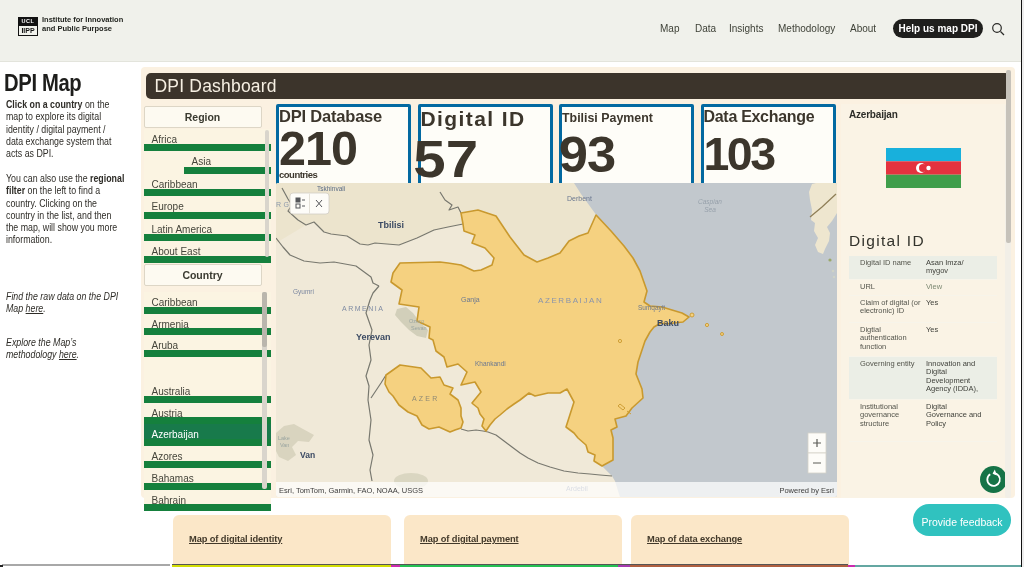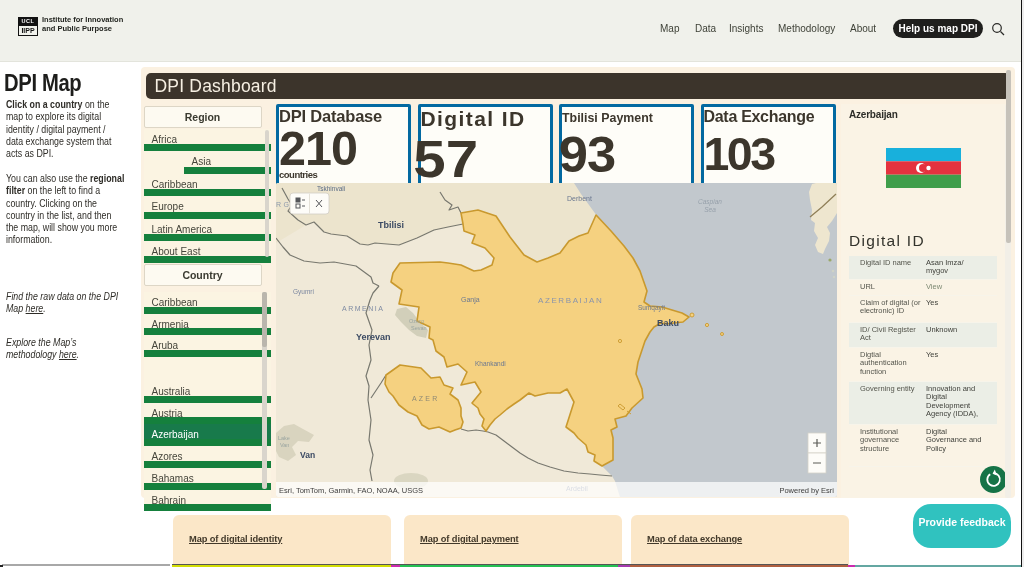--- a/index.html
+++ b/index.html
@@ -35,22 +35,22 @@
   .card .n{position:absolute;left:0;width:100%;font-weight:bold;line-height:1;}
   
   #rp{position:absolute;left:700px;top:37px;width:164px;height:394px;background:#faf3e5;font-size:7.5px;color:#3f403a;}
   .trow{position:relative;border-bottom:1px solid #f7f4ea;box-sizing:border-box;}
   .trow.shade{background:#ebeee6;}
   .tl{position:absolute;left:3px;top:3px;width:68px;line-height:8.3px;color:#54554c;margin-left:8px;}
   .tv{position:absolute;left:77px;top:3px;width:68px;line-height:8.3px;color:#3f403a;}
   
   .bcard{position:absolute;top:515px;width:218px;height:60px;background:#fbe7c8;border-radius:6px;}
   .bcard span{position:absolute;left:16px;top:19px;font-size:9.3px;letter-spacing:-0.1px;font-weight:bold;color:#42392a;text-decoration:underline;}
-  #feedback{position:absolute;left:913px;top:504px;width:98px;height:44px;background:#30c2bf;border-radius:18px;
-    color:#fff;font-size:10.5px;font-weight:bold;text-align:center;line-height:36px;}
+  #feedback{position:absolute;left:913px;top:504px;width:98px;height:32px;background:#30c2bf;border-radius:18px;
+    color:#fff;font-size:10.5px;font-weight:normal;text-align:center;line-height:36px;}
 </style>
 </head>
 <body>
 <div id="page">
 
   <div id="hdr">
     <div class="abs" style="left:18px;top:17px;width:20px;height:7.5px;background:#121212;color:#fff;font-size:5.5px;font-weight:bold;text-align:center;line-height:8px;letter-spacing:.5px;">UCL</div>
     <div class="abs" style="left:18px;top:24.5px;width:20px;height:11px;border:1.2px solid #121212;box-sizing:border-box;color:#121212;font-size:7px;font-weight:bold;text-align:center;line-height:9px;">IIPP</div>
     <div class="abs" style="left:42px;top:15px;font-size:7.5px;font-weight:bold;color:#22241f;line-height:9px;">Institute for Innovation<br>and Public Purpose</div>
     <div class="nav" style="left:660px;">Map</div>
@@ -230,24 +230,20 @@
             <div class="tv">Asan Imza/<br>mygov</div>
           </div>
         <div class="trow" style="height:16px;">
             <div class="tl">URL</div>
             <div class="tv" style="color:#7e8a74;">View</div>
           </div>
         <div class="trow" style="height:27px;">
             <div class="tl">Claim of digital (or<br>electronic) ID</div>
             <div class="tv">Yes</div>
           </div>
-        <div class="trow shade" style="height:25px;">
-            <div class="tl">ID/ Civil Register<br>Act</div>
-            <div class="tv">Unknown</div>
-          </div>
         <div class="trow" style="height:34px;">
             <div class="tl">Digtial<br>authentication<br>function</div>
             <div class="tv">Yes</div>
           </div>
         <div class="trow shade" style="height:43px;">
             <div class="tl">Governing entity</div>
             <div class="tv">Innovation and<br>Digital<br>Development<br>Agency (IDDA),</div>
           </div>
         <div class="trow" style="height:42px;">
             <div class="tl">Institutional<br>governance<br>structure</div>

